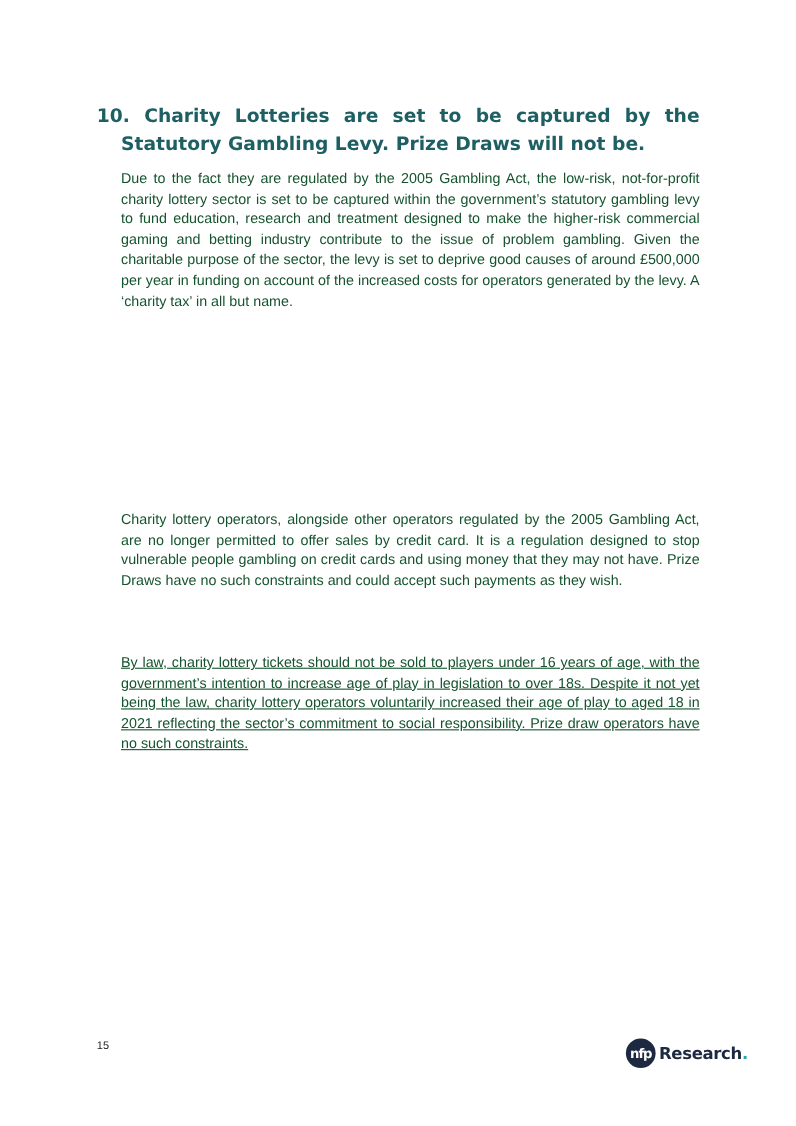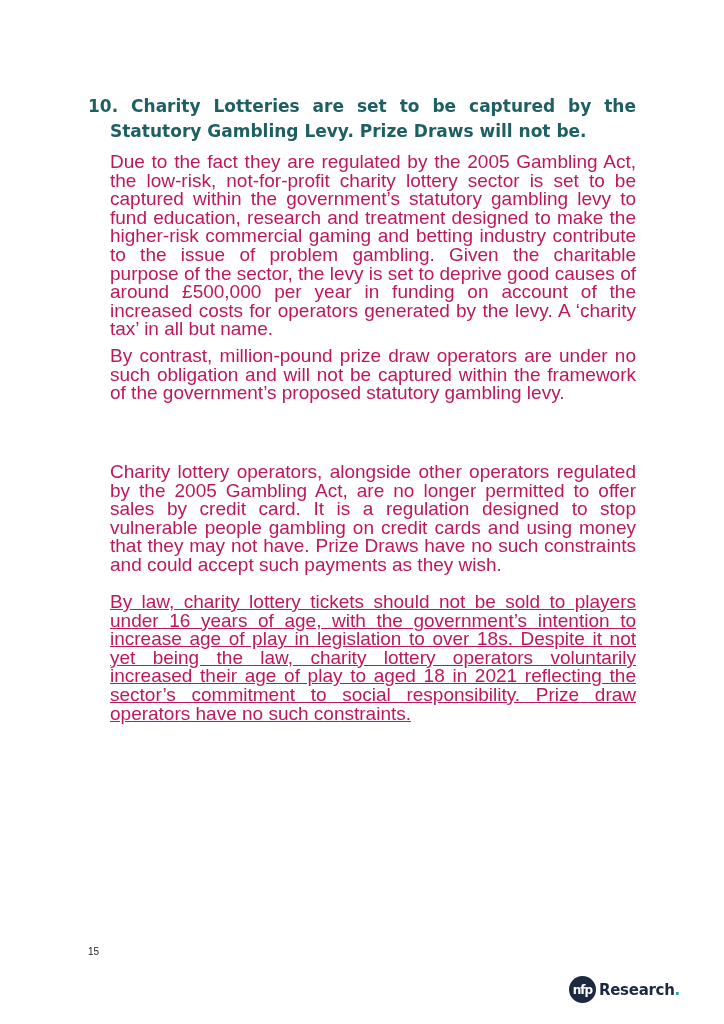--- a/index.html
+++ b/index.html
@@ -10,42 +10,41 @@
     .page { position: absolute; left: 0; top: 0; width: 724px; height: 1020px; }
     .heading {
       position: absolute; left: 88px; width: 548px;
       font-family: "DejaVu Sans", sans-serif; font-weight: bold;
       color: #1d5f62; font-size: 17px; line-height: 25px;
       text-align: justify; text-align-last: left;
     }
     .heading.hang { padding-left: 22px; text-indent: -22px; width: 526px; }
     .body-text {
       position: absolute; left: 110px; width: 526px;
-      font-size: 19px; line-height: 18.6px; text-align: justify; color: #be185d;
+      font-size: 13px; line-height: 18.6px; text-align: justify; color: #14532d;
     }
     .body-text p { margin: 0; }
     .page-number { position: absolute; left: 88px; top: 946px; font-size: 10px; color: #222; }
-    .logo { position: absolute; left: 569px; top: 944px; display: flex; align-items: center; margin-top: 32px; }
+    .logo { position: absolute; left: 569px; top: 944px; display: flex; align-items: center; }
     .logo-mark {
       width: 27px; height: 27px; border-radius: 50%; background: #1c2940;
       color: #fff; font-family: "DejaVu Sans", sans-serif; font-weight: bold; font-size: 12px;
       display: flex; align-items: center; justify-content: center; letter-spacing: -1px;
     }
     .logo-text { margin-left: 3px; font-family: "DejaVu Sans", sans-serif; font-weight: bold; font-size: 15px; color: #1c2940; letter-spacing: -0.3px; }
     .logo-dot { color: #2ea3a6; }
   </style>
 </head>
 <body>
 
 <div class="page">
 
   <div class="heading hang" style="top:94px;">10. Charity Lotteries are set to be captured by the Statutory Gambling Levy. Prize Draws will not be.</div>
   <div class="body-text" style="top:153px;">
     <p>Due to the fact they are regulated by the 2005 Gambling Act, the low-risk, not-for-profit charity lottery sector is set to be captured within the government’s statutory gambling levy to fund education, research and treatment designed to make the higher-risk commercial gaming and betting industry contribute to the issue of problem gambling. Given the charitable purpose of the sector, the levy is set to deprive good causes of around £500,000 per year in funding on account of the increased costs for operators generated by the levy. A ‘charity tax’ in all but name.</p>
-    <p style="margin-top:8px;">By contrast, million-pound prize draw operators are under no such obligation and will not be captured within the framework of the government’s proposed statutory gambling levy.</p>
   </div>
 
   <div class="body-text" style="top:423px;margin-top:40px;">
     <p>Charity lottery operators, alongside other operators regulated by the 2005 Gambling Act, are no longer permitted to offer sales by credit card. It is a regulation designed to stop vulnerable people gambling on credit cards and using money that they may not have. Prize Draws have no such constraints and could accept such payments as they wish.</p>
   </div>
 
   <div class="body-text" style="top:593px;text-decoration:underline;">
     <p>By law, charity lottery tickets should not be sold to players under 16 years of age, with the government’s intention to increase age of play in legislation to over 18s. Despite it not yet being the law, charity lottery operators voluntarily increased their age of play to aged 18 in 2021 reflecting the sector’s commitment to social responsibility. Prize draw operators have no such constraints.</p>
   </div>
 

